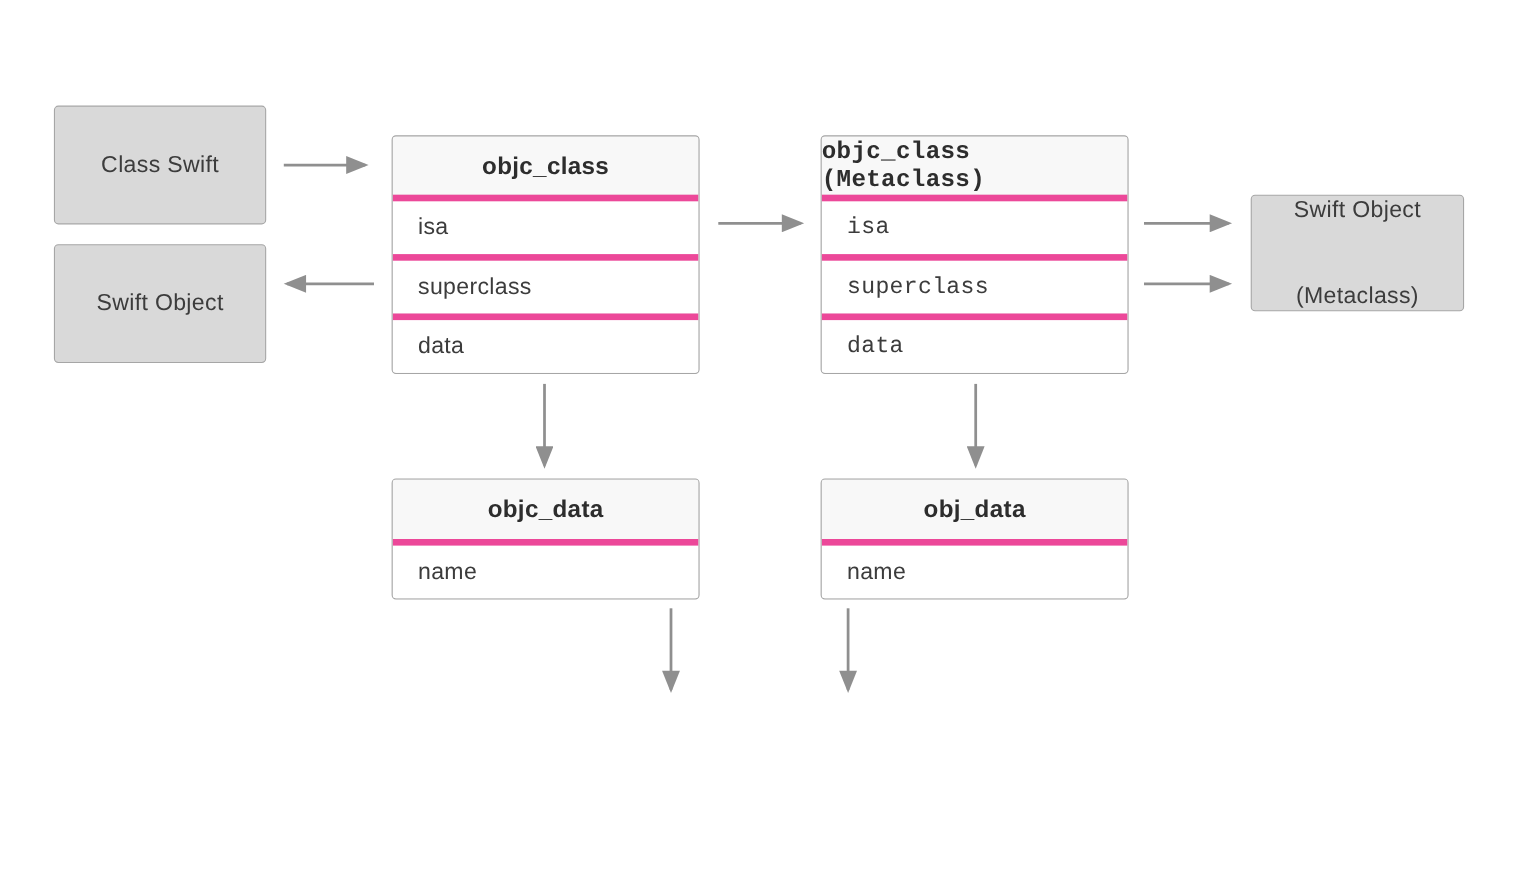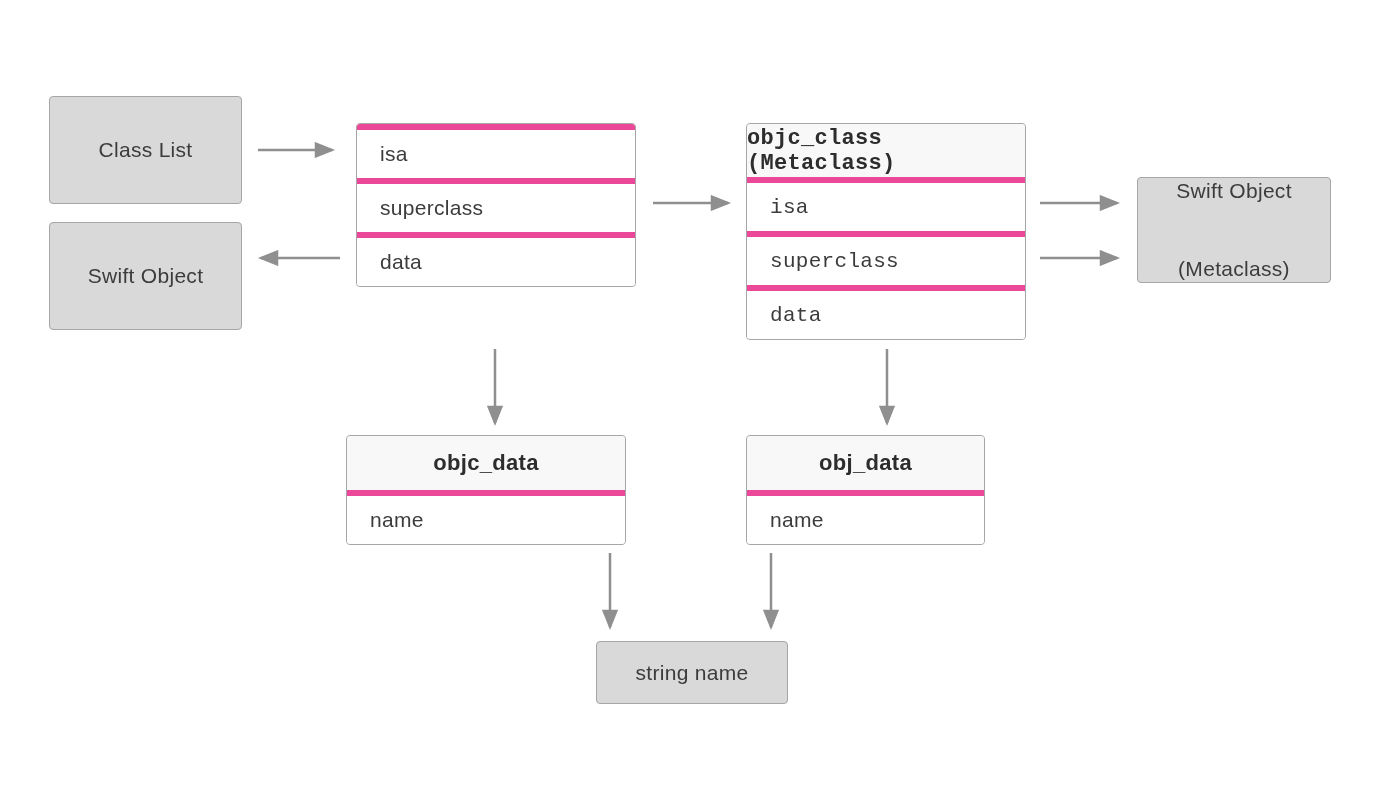--- a/index.html
+++ b/index.html
@@ -81,54 +81,52 @@
     <line x1="653" y1="203" x2="728" y2="203" marker-end="url(#ah)"></line>
     <line x1="1040" y1="203" x2="1117" y2="203" marker-end="url(#ah)"></line>
     <line x1="1040" y1="258" x2="1117" y2="258" marker-end="url(#ah)"></line>
     <line x1="495" y1="349" x2="495" y2="423" marker-end="url(#ah)"></line>
     <line x1="887" y1="349" x2="887" y2="423" marker-end="url(#ah)"></line>
     <line x1="610" y1="553" x2="610" y2="627" marker-end="url(#ah)"></line>
     <line x1="771" y1="553" x2="771" y2="627" marker-end="url(#ah)"></line>
   </svg>
 
   <div class="box" style="left:49px; top:96px; width:193px; height:108px;">
-    <span>Class List</span>
+    <span>Class Swift</span>
   </div>
 
   <div class="box" style="left:49px; top:222px; width:193px; height:108px;">
     <span>Swift Object</span>
   </div>
 
   <div class="box" style="left:1137px; top:177px; width:194px; height:106px;">
     <span>
       <span style="display:block;">Swift Object</span>
       <span style="display:block;margin-top:48px;">(Metaclass)</span>
     </span>
   </div>
 
-  <div class="box" style="left:596px; top:641px; width:192px; height:63px;">
-    <span>string name</span>
-  </div>
 
   <div class="table" style="left:356px; top:123px; width:280px;">
+    <div class="thead">objc_class</div>
     <div class="trow">isa</div>
     <div class="trow">superclass</div>
     <div class="trow">data</div>
   </div>
 
   <div class="table" style="left:746px; top:123px; width:280px;font-family:Liberation Mono, monospace;">
     <div class="thead">objc_class (Metaclass)</div>
     <div class="trow">isa</div>
     <div class="trow">superclass</div>
     <div class="trow">data</div>
   </div>
 
-  <div class="table" style="left:346px; top:435px; width:280px;">
+  <div class="table" style="left:356px; top:435px; width:280px;">
     <div class="thead" style="height:54px;">objc_data</div>
     <div class="trow">name</div>
   </div>
 
-  <div class="table" style="left:746px; top:435px; width:239px;">
+  <div class="table" style="left:746px; top:435px; width:280px;">
     <div class="thead" style="height:54px;">obj_data</div>
     <div class="trow">name</div>
   </div>
 
 </div>
 
 </body></html>

